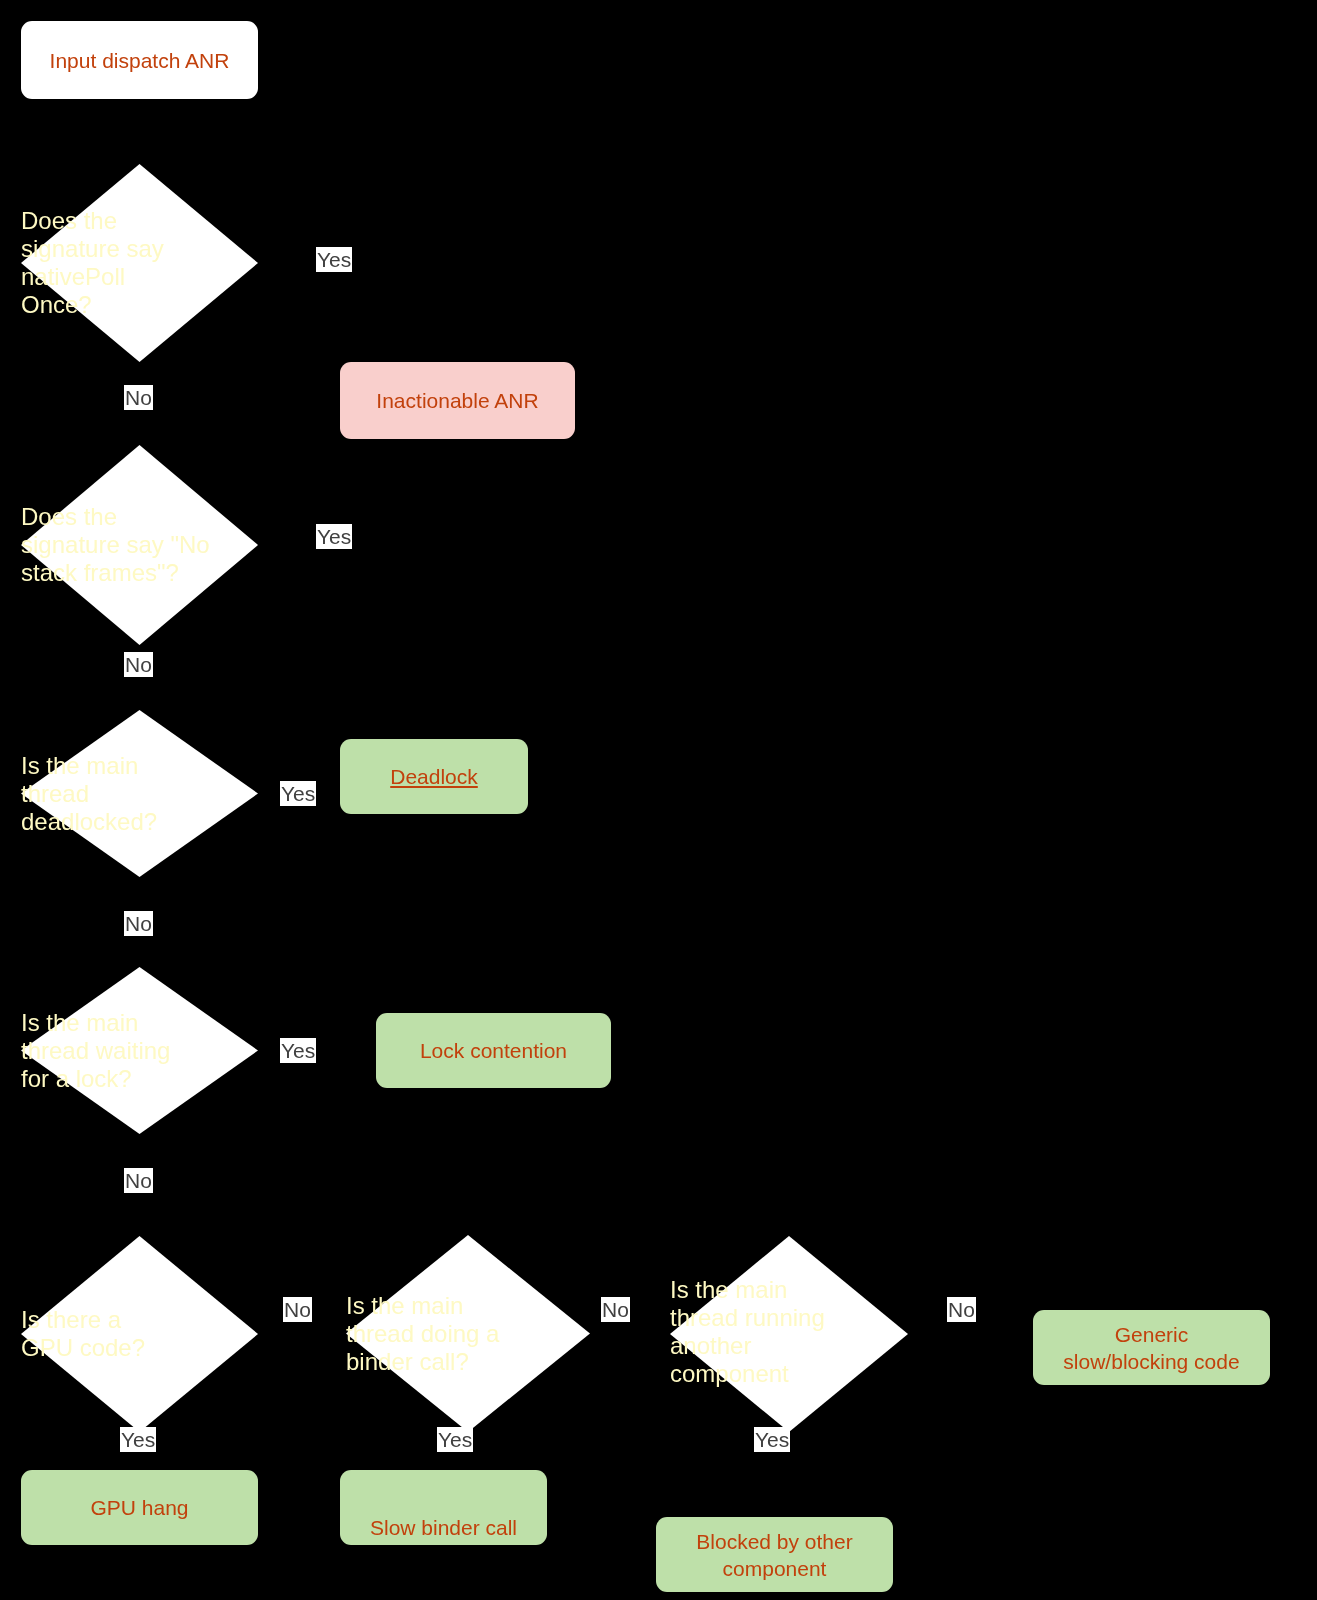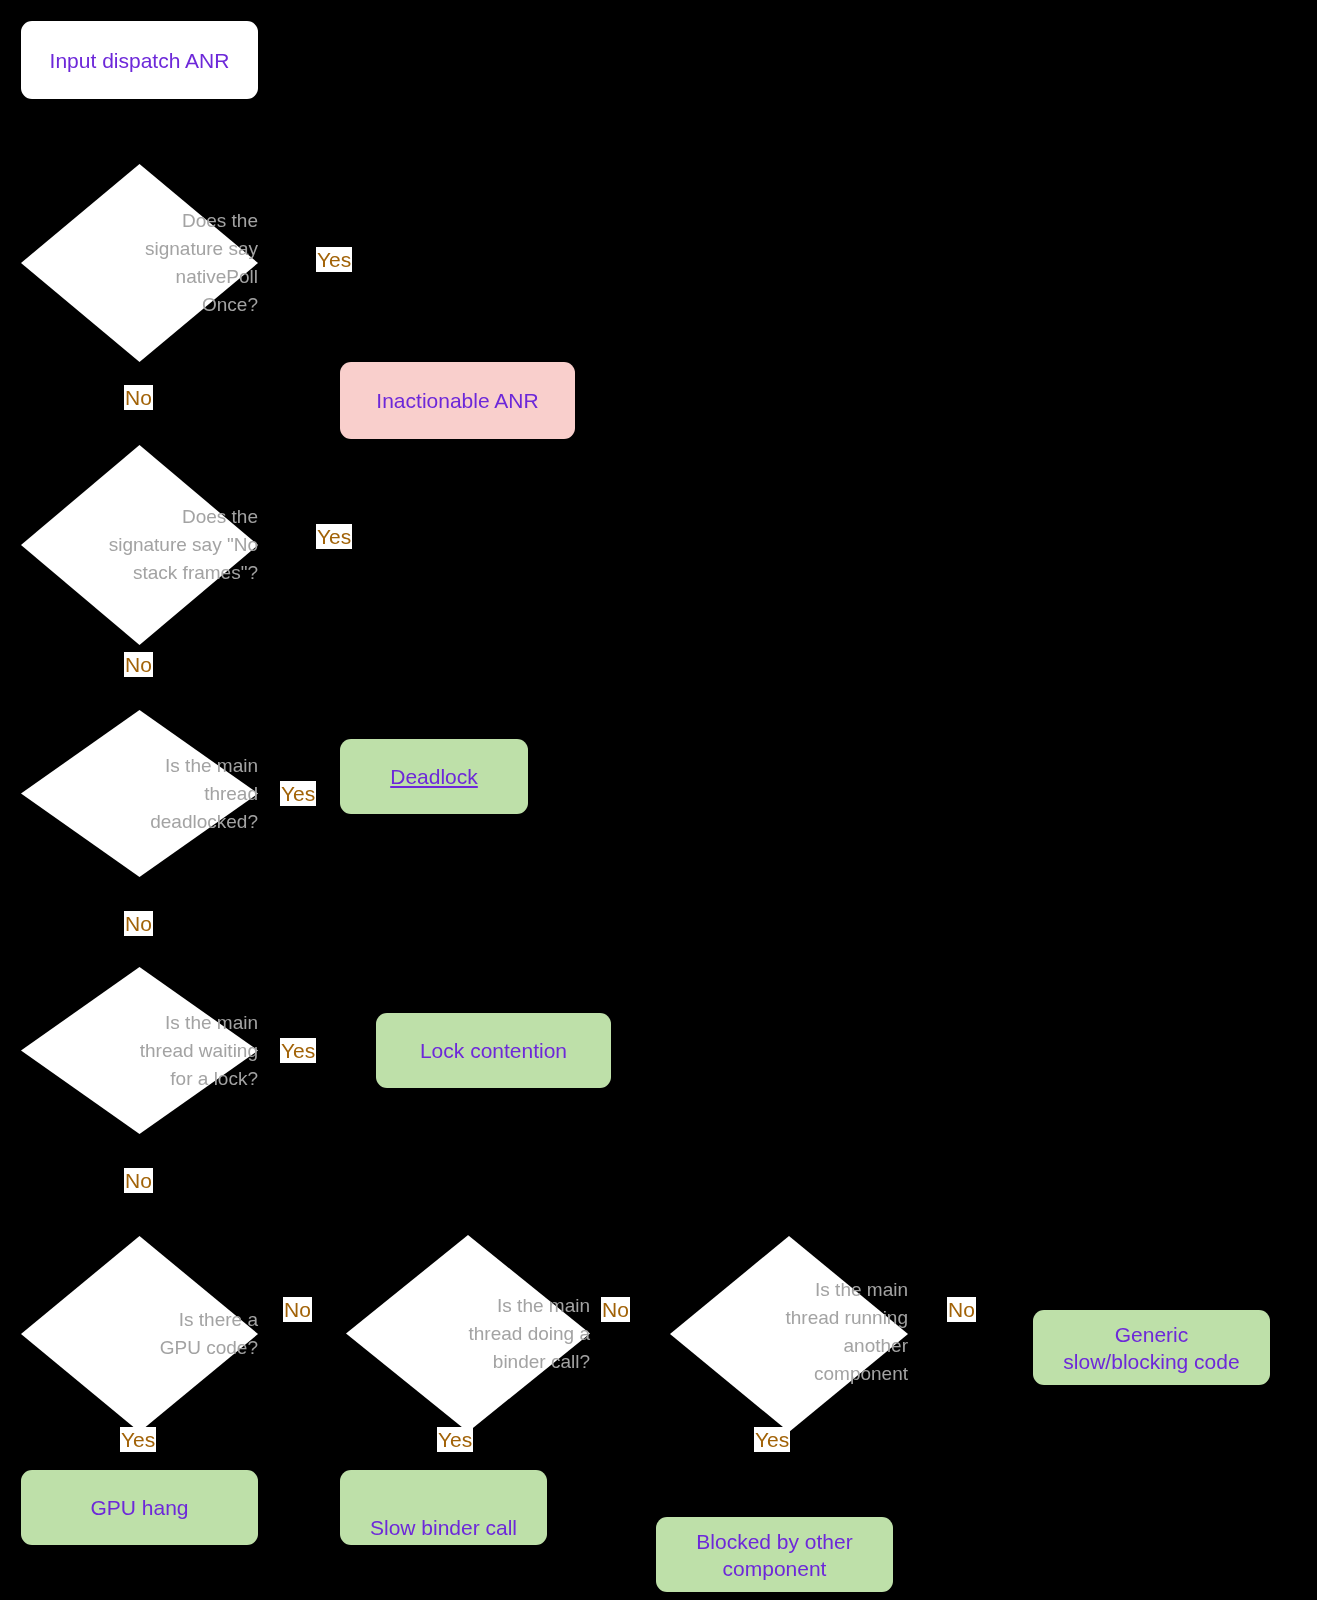--- a/index.html
+++ b/index.html
@@ -20,21 +20,21 @@
   .node {
     position: absolute;
     box-sizing: border-box;
     border-radius: 11px;
     display: flex;
     align-items: center;
     justify-content: center;
     text-align: center;
     font-size: 21px;
     line-height: 27px;
-    color: #6d28d9;
+    color: #c2410c;
     padding: 4px 10px;
     white-space: pre-line;
   }
   .node.start   { background: #FFFFFF; }
   .node.bad     { background: #F9CFCC; }
   .node.good    { background: #BEE0A9; }
 
   
   .decision {
     position: absolute;
@@ -44,33 +44,33 @@
   }
   .decision > svg {
     position: absolute;
     left: 0;
     top: 0;
     overflow: visible;
   }
   .decision .dlabel {
     position: relative;
     z-index: 2;
-    text-align: right;
-    font-size: 19px;
+    text-align: left;
+    font-size: 24px;
     line-height: 28px;
-    color: #a3a3a3;
+    color: #fef9c3;
     white-space: pre-line;
     width: 118%;
   }
 
   
   .edge-label {
     position: absolute;
     background: #FFFFFF;
-    color: #a16207;
+    color: #404040;
     font-size: 21px;
     line-height: 25px;
     padding: 0 1px;
     white-space: nowrap;
     z-index: 3;
   }
 
   
   #edges {
     position: absolute;

